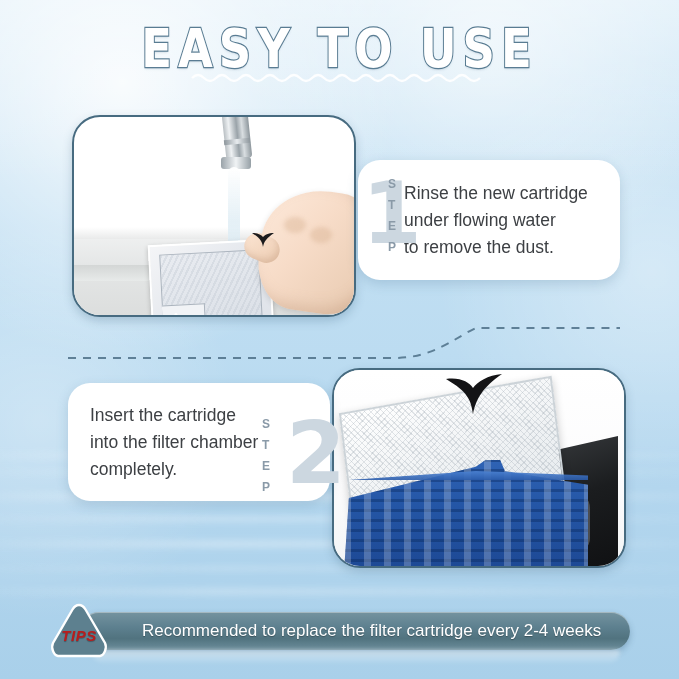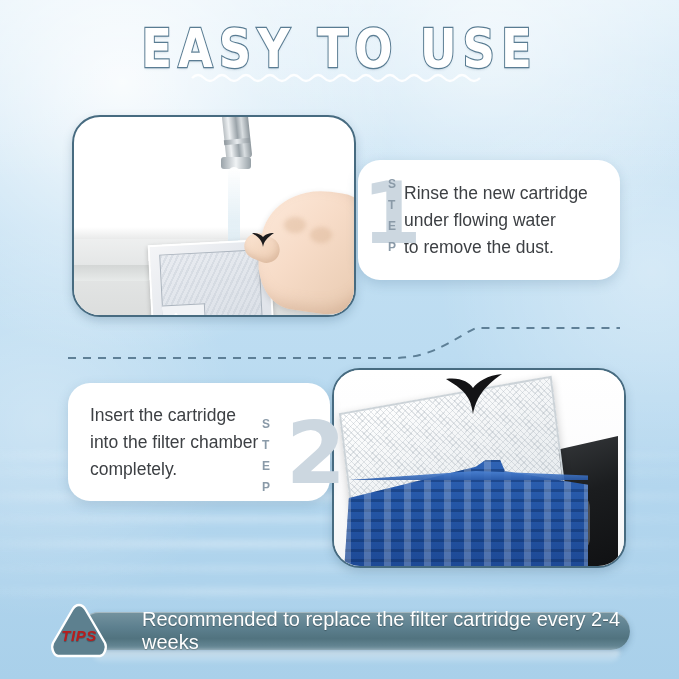--- a/index.html
+++ b/index.html
@@ -152,21 +152,21 @@
 
   
   .connector{position:absolute;left:64px;top:316px;width:560px;height:66px;}
 
   
   .tips-pill{position:absolute;left:80px;top:612px;width:550px;height:38px;
     border-radius:19px;
     background:linear-gradient(180deg,#74939f 0%,#5d808f 40%,#51737f 70%,#6c8e9c 100%);
     box-shadow:0 3px 6px rgba(40,80,110,.3), inset 0 1px 0 rgba(255,255,255,.35);
     display:flex;align-items:center;}
-  .tips-text{color:#ffffff;font-size:20px;padding-left:62px;
+  .tips-text{color:#ffffff;font-size:17px;padding-left:62px;
     text-shadow:0 1px 1px rgba(0,0,0,.3);font-family:"Liberation Sans", sans-serif;}
   .tips-badge{position:absolute;left:48px;top:602px;width:62px;height:58px;}
   .tips-badge-label{position:absolute;left:48px;top:602px;width:62px;height:58px;
     display:flex;align-items:center;justify-content:center;
     color:#b91c1c;font-size:15px;font-weight:bold;font-style:italic;
     letter-spacing:.5px;padding-top:8px;box-sizing:border-box;
     text-shadow:0 1px 1px rgba(0,0,0,.3);}
   .pill-reflect{position:absolute;left:92px;top:650px;width:528px;height:14px;
     border-radius:0 0 14px 14px;
     background:linear-gradient(180deg,rgba(255,255,255,.55),rgba(255,255,255,0));

